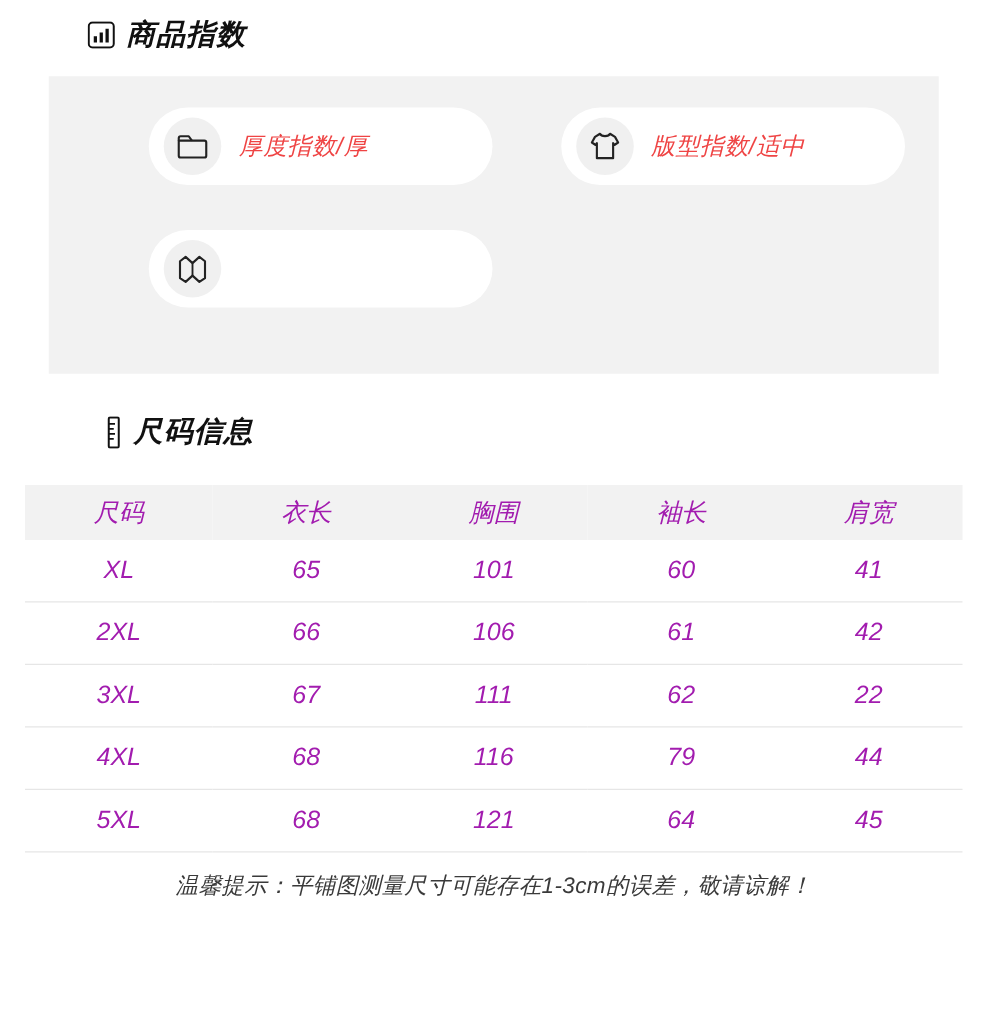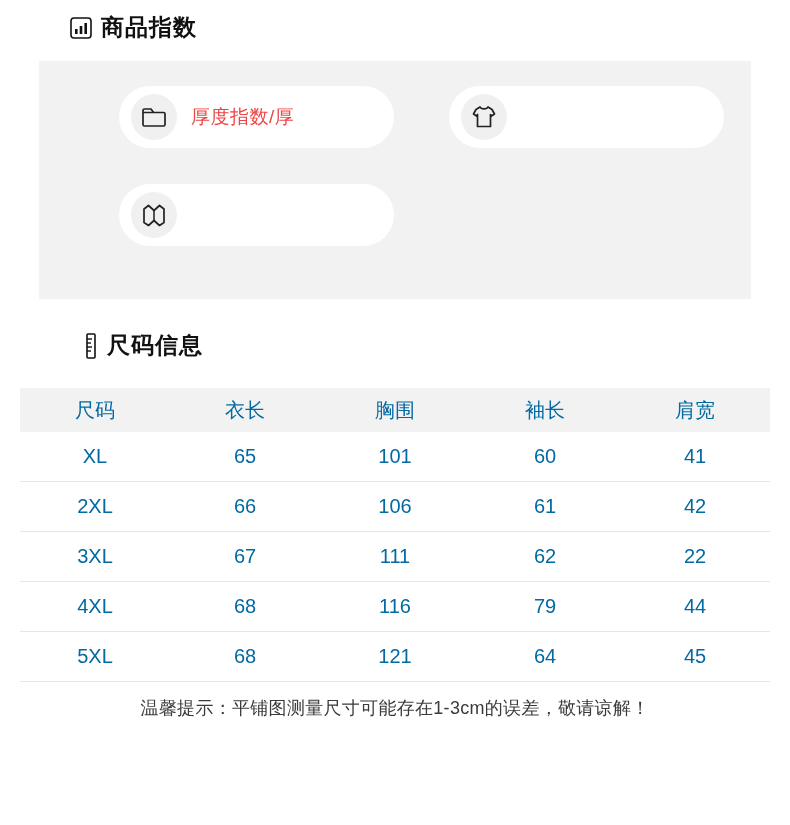--- a/index.html
+++ b/index.html
@@ -11,20 +11,21 @@
     width: 790px;
     height: 825px;
     font-family: "Liberation Sans", sans-serif;
     color: #1a1a1a;
     overflow: hidden;
   }
   .page {
     position: relative;
     width: 640px;
     height: 825px;
+    font-style: italic;
   }
 
   
   .section-head {
     display: flex;
     align-items: center;
     gap: 9px;
   }
   .section-head .title {
     font-size: 23px;
@@ -103,21 +104,21 @@
     top: 388px;
     width: 750px;
     border-collapse: collapse;
     table-layout: fixed;
   }
   .size-table th,
   .size-table td {
     text-align: center;
     font-weight: normal;
     font-size: 20px;
-    color: #0369a1;
+    color: #a21caf;
     padding: 0;
     height: 49px;
     vertical-align: middle;
   }
   .size-table thead tr {
     background: #f2f2f2;
     height: 44px;
   }
   .size-table thead th {
     height: 44px;
@@ -168,20 +169,21 @@
           </span>
           <span class="pill-label">厚度指数/厚</span>
         </div>
 
         <div class="index-pill">
           <span class="pill-icon">
             <svg width="30" height="30" viewBox="0 0 30 30">
               <path d="M11 5 L7 7.5 L4.5 12 L7.5 14 L8.5 12.5 L8.5 24.5 L21.5 24.5 L21.5 12.5 L22.5 14 L25.5 12 L23 7.5 L19 5 C18 7.5 12 7.5 11 5 Z" fill="none" stroke="#222" stroke-width="1.7" stroke-linejoin="round"></path>
             </svg>
           </span>
+          <span class="pill-label">版型指数/适中</span>
         </div>
 
 
         <div class="index-pill">
           <span class="pill-icon">
             <svg width="30" height="30" viewBox="0 0 30 30">
               <path d="M5 9 L9.5 5.5 L15 10.5 L20.5 5.5 L25 9 L25 22.5 L20.5 25.5 L15 20.5 L9.5 25.5 L5 22.5 Z" fill="none" stroke="#222" stroke-width="1.7" stroke-linejoin="round"></path>
               <line x1="15" y1="10.5" x2="15" y2="20.5" stroke="#222" stroke-width="1.5"></line>
             </svg>
           </span>

